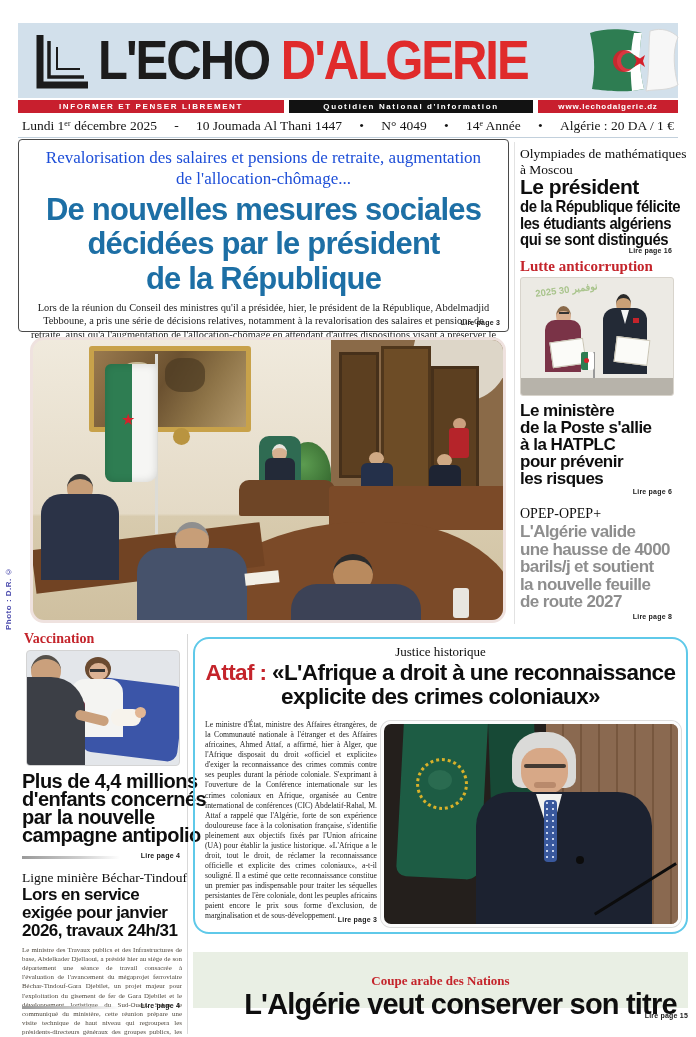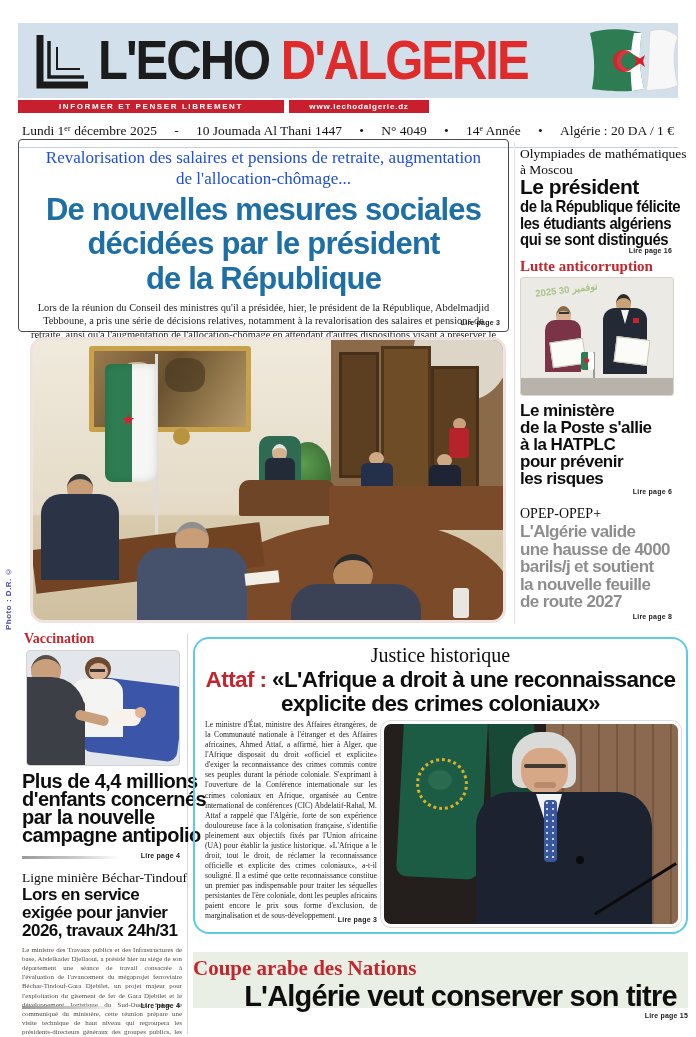--- a/index.html
+++ b/index.html
@@ -38,24 +38,25 @@
       <path d="M50 8 C54 8 57 8 58 8 C54 28 56 48 60 64 C56 65 52 65 48 66 C46 46 46 26 50 8 Z" fill="#ffffff"></path>
       <circle cx="44" cy="36" r="11" fill="#fff"></circle>
       <circle cx="40" cy="36" r="11" fill="#d5212b" opacity="0.9"></circle>
       <circle cx="45" cy="36" r="8" fill="#2e7d52"></circle>
       <path d="M50 30 L52.5 36 L50 42 L56 38.5 L61 42 L59 36 L61 30 L56 33.5 Z" fill="#d5212b"></path>
     </svg>
   </div>
 
   <div class="abs" style="left:18px;top:100px;width:660px;height:13px;display:flex;gap:5px;">
     <div class="seg" style="flex:0 0 266px;background:#c81f2e;">INFORMER ET PENSER LIBREMENT</div>
+    <div class="seg" style="flex:1 1 auto;background:#121212;">Quotidien National d'Information</div>
     <div class="seg" style="flex:0 0 140px;background:#c81f2e;letter-spacing:0.8px;">www.lechodalgerie.dz</div>
   </div>
 
-  <div class="abs serif dl" style="left:18px;top:114px;width:660px;height:34px;display:flex;justify-content:space-between;
+  <div class="abs serif dl" style="left:18px;top:114px;width:660px;height:24px;display:flex;justify-content:space-between;
               align-items:center;border-bottom:1px solid #c2d0dc;padding:0 4px;box-sizing:border-box;font-family:Liberation Serif, serif;">
     <span>Lundi 1ᵉʳ décembre 2025</span>
     <span>-</span>
     <span>10 Joumada Al Thani 1447</span>
     <span>•</span>
     <span>N° 4049</span>
     <span>•</span>
     <span>14ᵉ Année</span>
     <span>•</span>
     <span>Algérie : 20 DA / 1 €</span>
@@ -217,21 +218,21 @@
   <div class="abs hl" style="left:22px;top:886px;font-size:17px;line-height:18px;">
     <span class="nowrap">Lors en service</span>
     <span class="nowrap">exigée pour janvier</span>
     <span class="nowrap">2026, travaux 24h/31</span>
   </div>
   <div class="abs serif" style="left:22px;top:945px;width:160px;font-size:6.9px;line-height:1.32;text-align:justify;color:#4f483e;">Le ministre des Travaux publics et des Infrastructures de base, Abdelkader Djellaoui, a présidé hier au siège de son département une séance de travail consacrée à l'évaluation de l'avancement du mégaprojet ferroviaire Béchar-Tindouf-Gara Djebilet, un projet majeur pour l'exploitation du gisement de fer de Gara Djebilet et le développement logistique du Sud-Ouest. Selon le communiqué du ministère, cette réunion prépare une visite technique de haut niveau qui regroupera les présidents-directeurs généraux des groupes publics, les entreprises de réalisation.</div>
   <div class="abs divbar" style="left:22px;top:1006px;width:98px;"></div>
   <div class="abs rm" style="left:22px;top:1002px;width:158px;">Lire page 4</div>
 
   <div class="abs" style="left:193px;top:637px;width:495px;height:297px;border:2.5px solid #5fc9e9;border-radius:16px;box-sizing:border-box;">
-    <div class="serif" style="text-align:center;font-size:20px;margin-top:5px;color:#0d0d0d;">Justice historique</div>
+    <div class="serif" style="text-align:center;font-size:13px;margin-top:5px;color:#0d0d0d;">Justice historique</div>
     <div style="text-align:center;font-weight:bold;font-size:22.5px;line-height:1.08;letter-spacing:-0.6px;
                 width:482px;margin:1px auto 0;color:#0e0e0e;">
       <span class="red">Attaf :</span><span> «L'Afrique a droit à une reconnaissance explicite des crimes coloniaux»</span>
     </div>
     <div class="serif" style="position:absolute;left:10px;top:81px;width:172px;font-size:7.7px;line-height:1.31;
                 text-align:justify;color:#1c1c1c;">Le ministre d'État, ministre des Affaires étrangères, de la Communauté nationale à l'étranger et des Affaires africaines, Ahmed Attaf, a affirmé, hier à Alger, que l'Afrique disposait du droit «officiel et explicite» d'exiger la reconnaissance des crimes commis contre ses peuples durant la période coloniale. S'exprimant à l'ouverture de la Conférence internationale sur les crimes coloniaux en Afrique, organisée au Centre international de conférences (CIC) Abdelatif-Rahal, M. Attaf a rappelé que l'Algérie, forte de son expérience douloureuse face à la colonisation française, s'identifie pleinement aux objectifs fixés par l'Union africaine (UA) pour établir la justice historique. «L'Afrique a le droit, tout le droit, de réclamer la reconnaissance officielle et explicite des crimes coloniaux», a-t-il souligné. Il a estimé que cette reconnaissance constitue un premier pas indispensable pour traiter les séquelles persistantes de l'ère coloniale, dont les peuples africains paient encore le prix sous forme d'exclusion, de marginalisation et de sous-développement.</div>
     <div class="rm" style="position:absolute;left:10px;top:277px;width:172px;">Lire page 3</div>
 
     <div class="ph" style="position:absolute;left:186px;top:82px;width:300px;height:206px;border-radius:10px;
                 border:3px solid #fbfbfb;box-shadow:0 0 0 1px #ddd;box-sizing:border-box;
@@ -253,18 +254,18 @@
       <div class="abs" style="left:152px;top:70px;width:26px;height:44px;background:#f2f2ef;clip-path:polygon(0 0,100% 0,55% 100%);"></div>
       <div class="abs" style="left:160px;top:76px;width:13px;height:62px;background:#39589c;border-radius:4px;
            background-image:radial-gradient(#c8d4ee 1px,transparent 1px);background-size:6px 6px;"></div>
 
       <div class="abs" style="left:196px;top:138px;width:96px;height:2.5px;background:#0c0c0c;transform:rotate(-32deg);transform-origin:right center;"></div>
       <div class="abs" style="left:192px;top:132px;width:8px;height:8px;border-radius:50%;background:#0c0c0c;"></div>
     </div>
   </div>
 
   <div class="abs" style="left:193px;top:952px;width:495px;height:56px;background:#e9efe4;">
-    <div class="serif red" style="text-align:left;font-weight:bold;font-size:21px;margin-top:4px;">Coupe arabe des Nations</div>
+    <div class="serif red" style="text-align:center;font-weight:bold;font-size:13px;margin-top:21px;">Coupe arabe des Nations</div>
     <div class="hl" style="text-align:center;font-size:29px;margin-top:0;letter-spacing:-0.8px;margin-left:40px;">L'Algérie veut conserver son titre</div>
   </div>
   <div class="abs rm" style="left:193px;top:1012px;width:495px;">Lire page 15</div>
 
 </div>
 
 </body></html>

